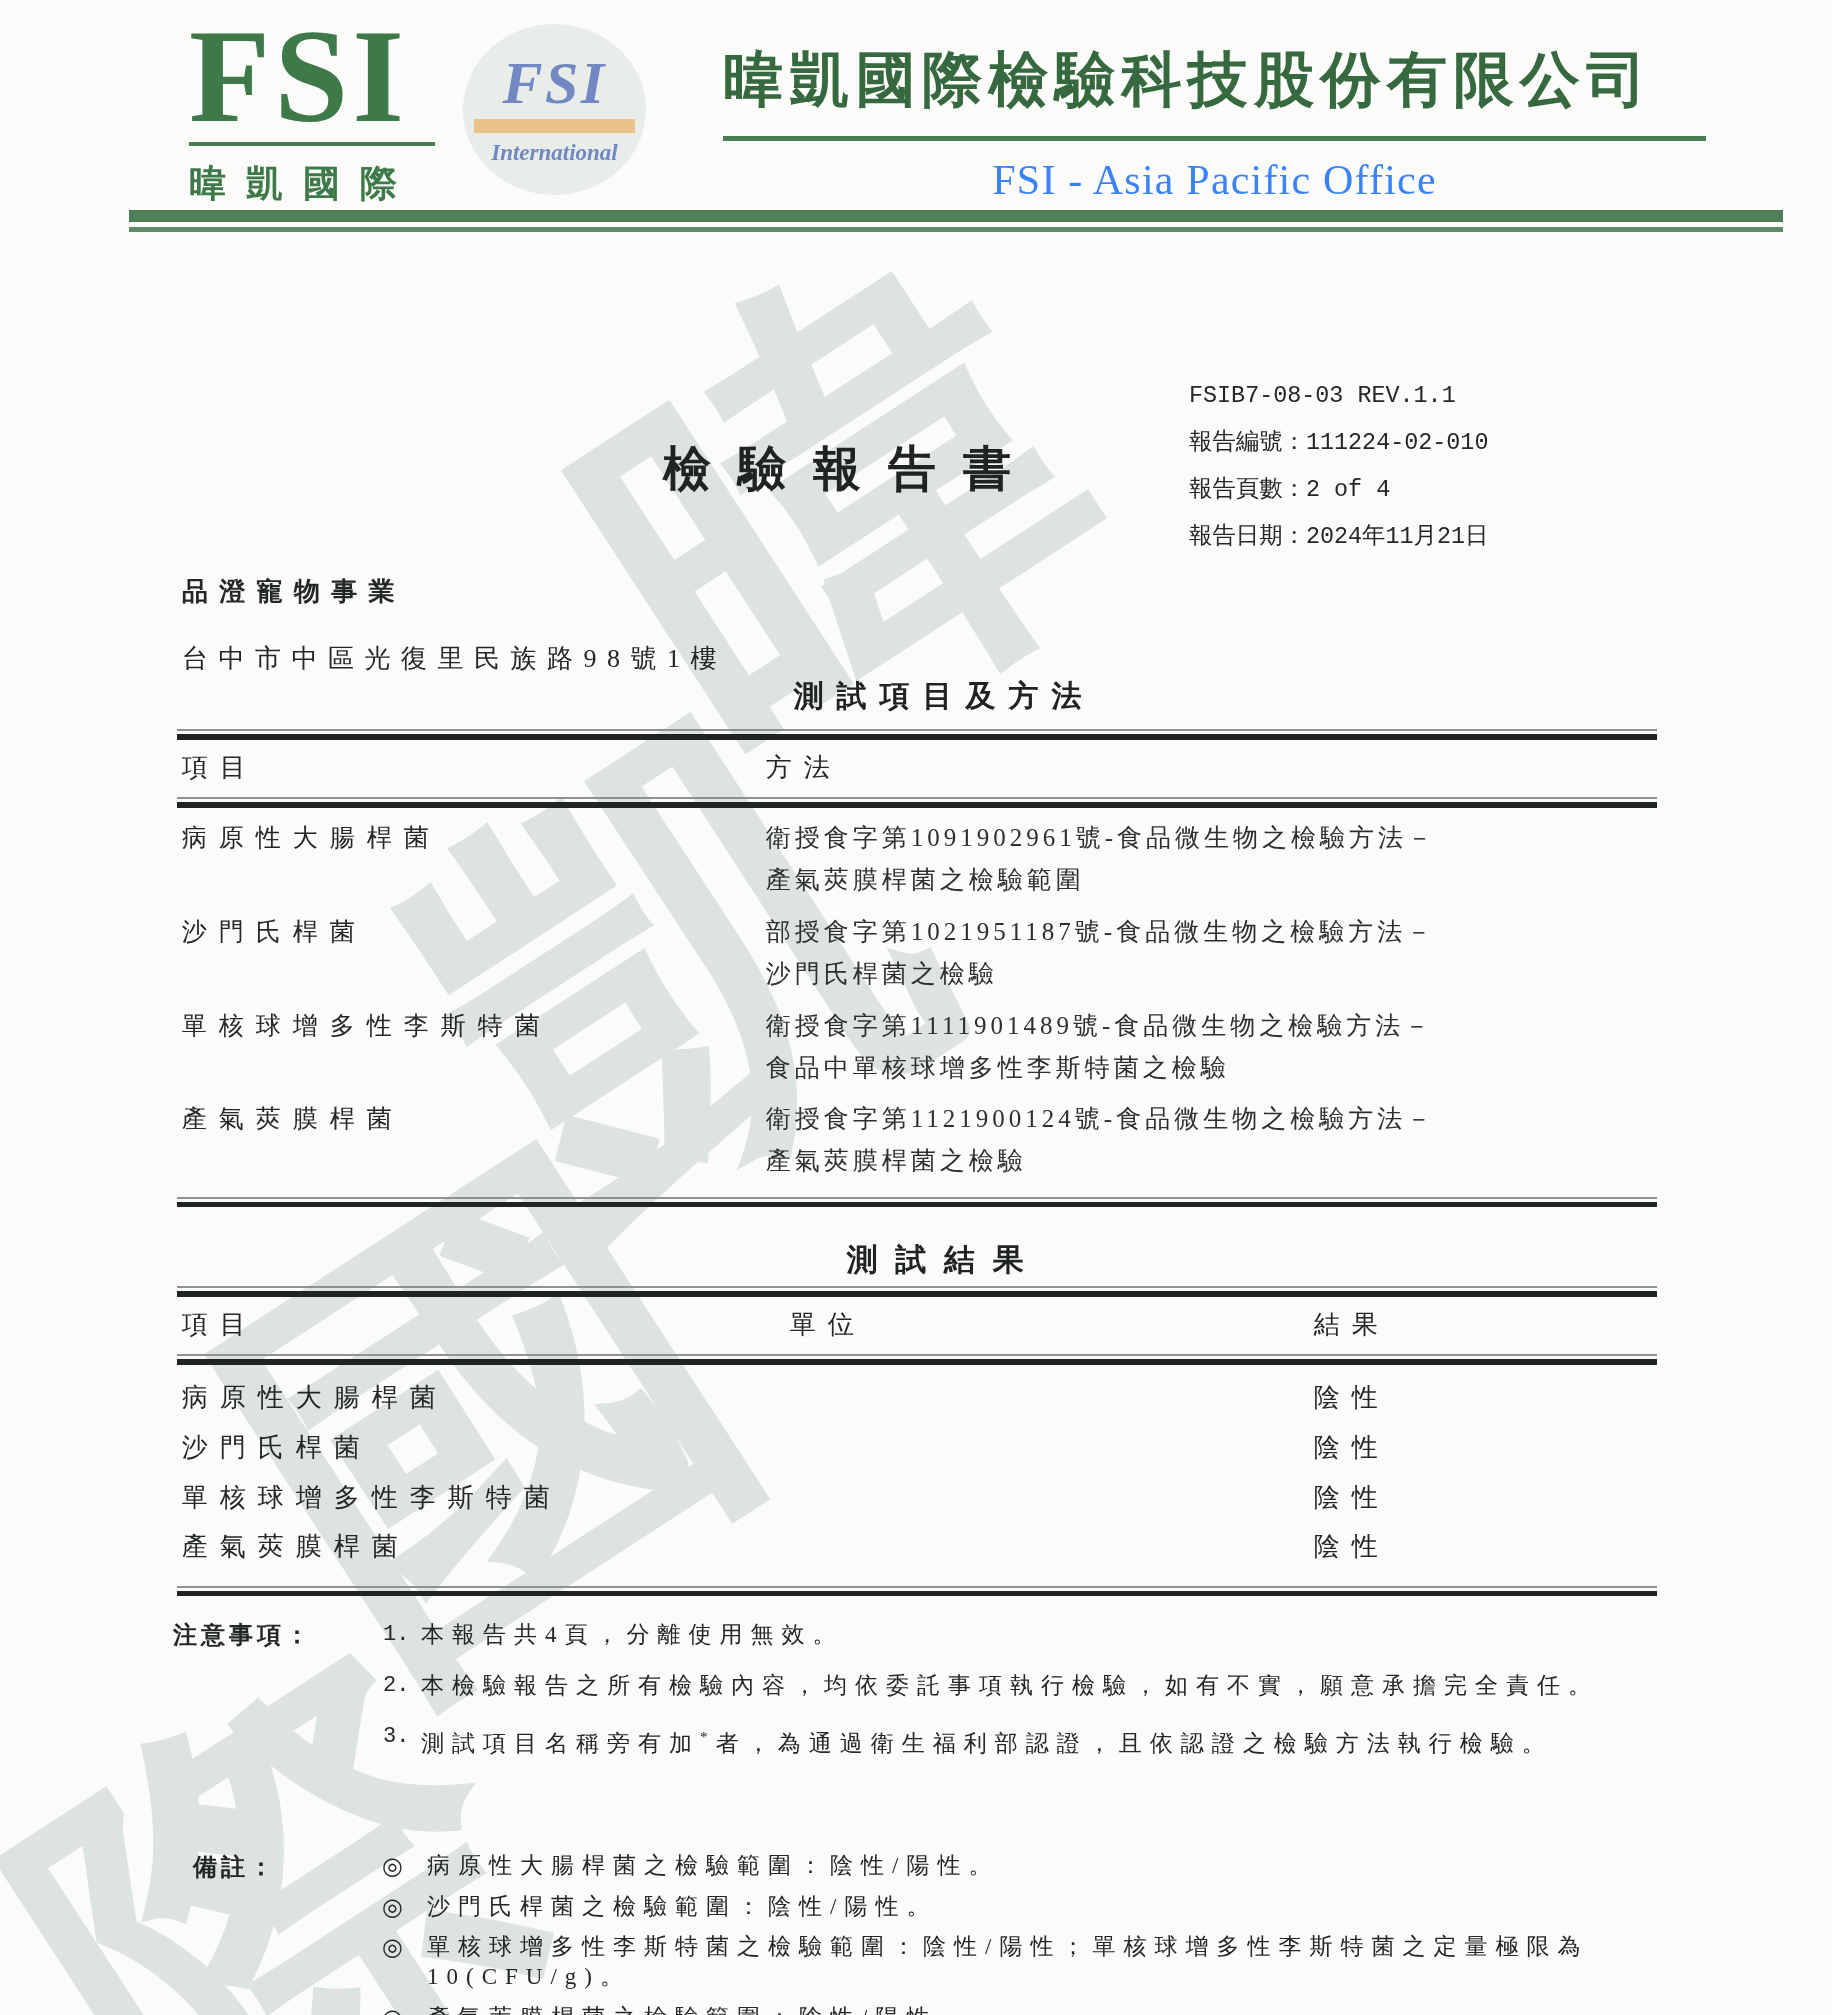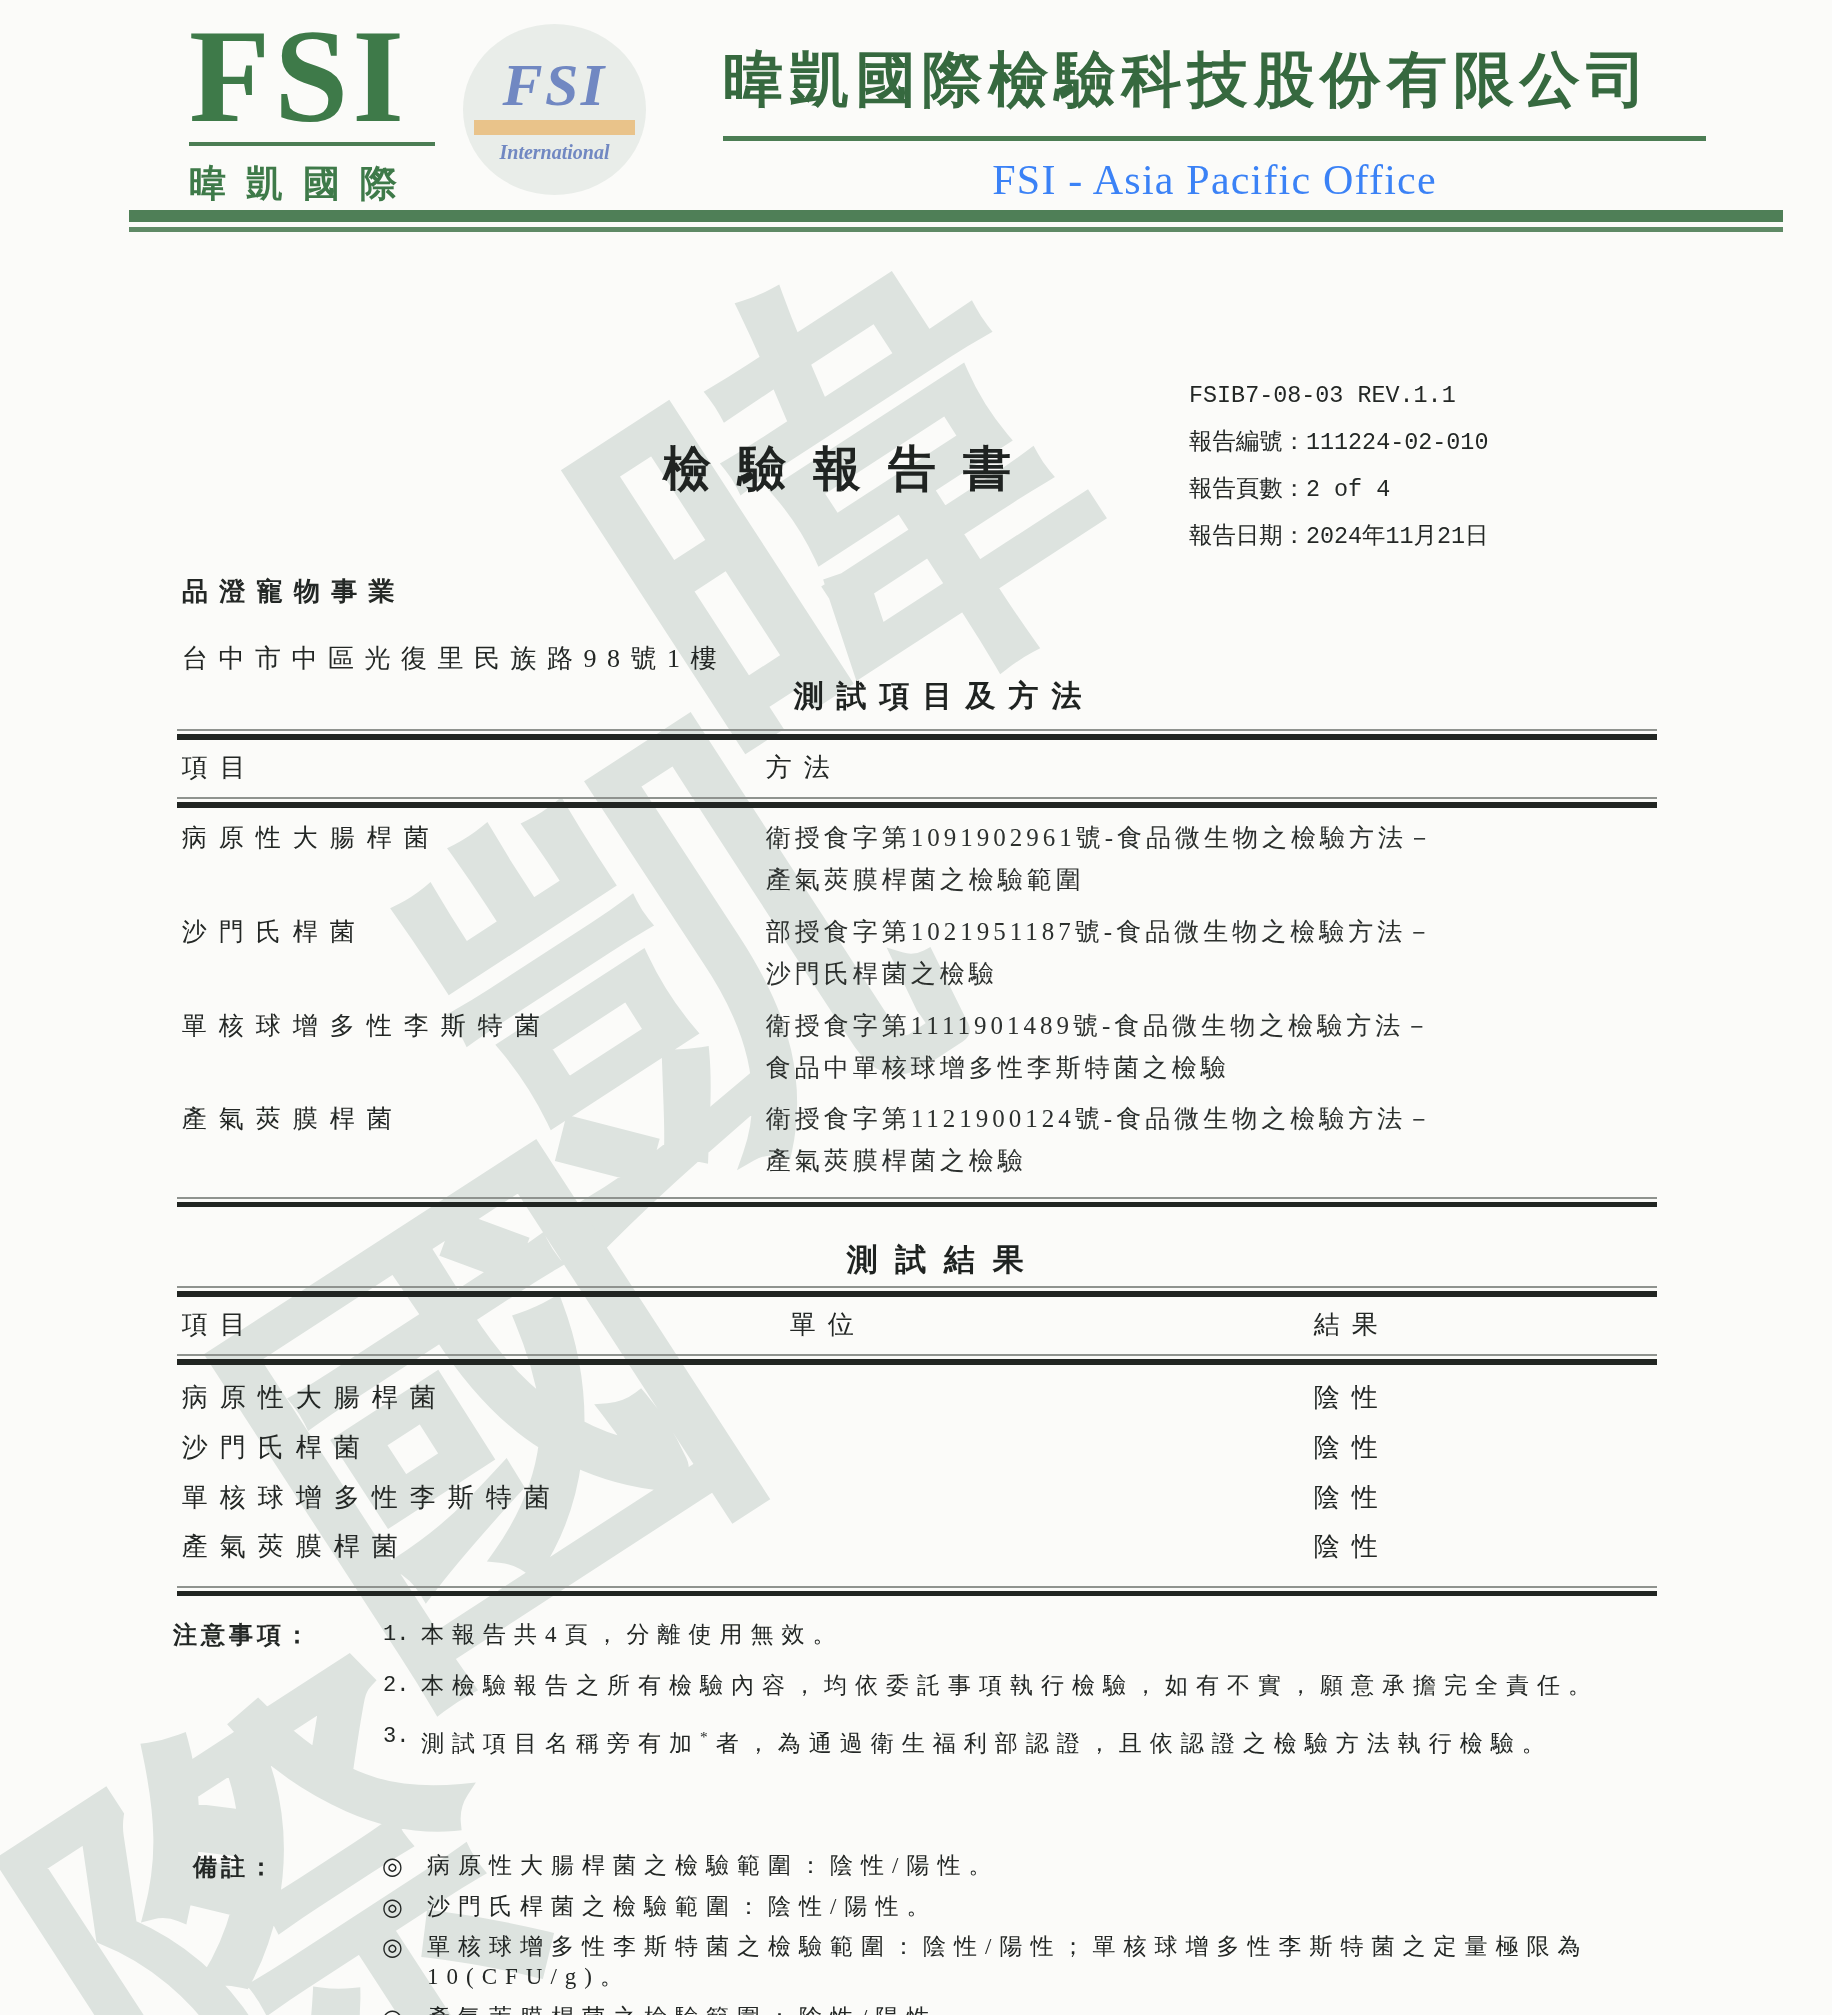--- a/index.html
+++ b/index.html
@@ -27,21 +27,21 @@
   .fsi-word{font-size:133px;line-height:0.82;font-weight:700;color:#3e7a49;letter-spacing:4px;}
   .fsi-underline{height:4.8px;background:#4b7d54;margin-top:10.5px;width:246px;}
   .fsi-cjk{margin-top:13px;font-size:37px;font-weight:700;color:#3e7a49;letter-spacing:20px;white-space:nowrap;}
   .logo-oval{
     position:absolute;left:463px;top:24px;width:183px;height:171px;
     background:#e9ede9;border-radius:50%;
     display:flex;flex-direction:column;align-items:center;justify-content:center;
   }
   .oval-fsi{font-style:italic;font-weight:700;font-size:60px;line-height:1;color:#7188c2;letter-spacing:2.4px;}
   .oval-bar{width:88%;height:14.5px;background:#e9c38a;margin:5.6px 0 6.4px;}
-  .oval-intl{font-style:italic;font-weight:700;font-size:20px;color:#7188c2;}
+  .oval-intl{font-style:italic;font-weight:700;font-size:23px;color:#7188c2;}
   .header-right{position:absolute;left:723px;top:40px;width:1064px;}
   .company-cn{font-size:60px;font-weight:600;color:#36693f;letter-spacing:6.4px;white-space:nowrap;}
   .company-rule{height:5.6px;background:#4b7d54;margin-top:14.5px;width:983px;}
   .company-en{margin-top:14.5px;font-size:42px;color:#3b82f6;text-align:center;width:983px;letter-spacing:1.2px;font-weight:500;}
   .header-band{position:absolute;left:129px;top:210px;width:1654px;}
   .band-thick{height:12px;background:#4f7f57;}
   .band-thin{height:4.4px;background:#5f8a66;margin-top:5.2px;}
   
   .report-title{
     position:absolute;left:663px;top:393px;

